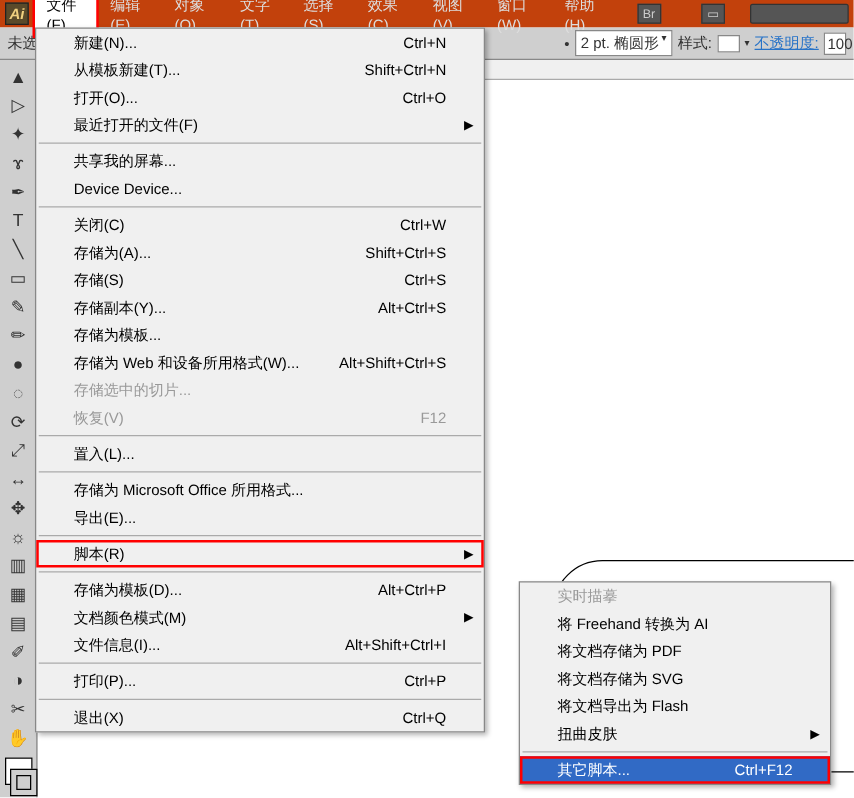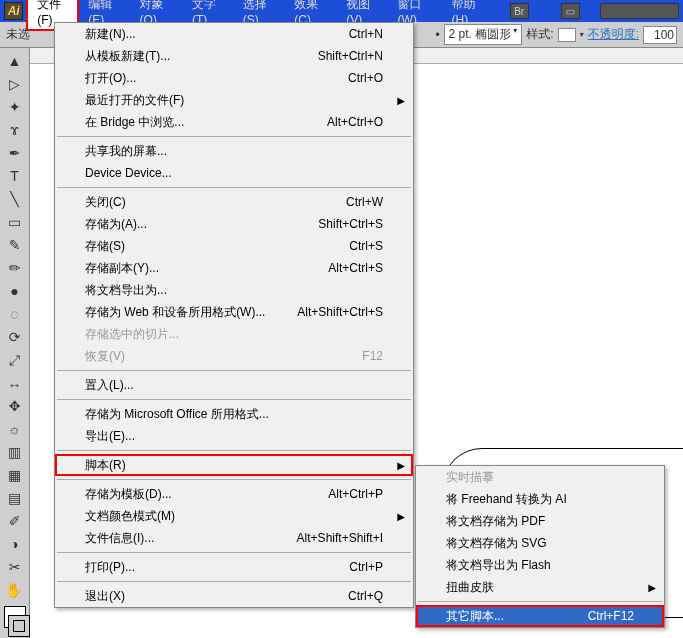--- a/index.html
+++ b/index.html
@@ -1,46 +1,46 @@
 <!DOCTYPE html>
 <html><head>
 <meta charset="utf-8">
 <style>
   * { box-sizing: border-box; margin: 0; padding: 0; }
   body { font-family: "Microsoft YaHei", "SimSun", Tahoma, sans-serif; font-size: 12px; background: #fff; width: 683px; height: 638px; overflow: hidden; position: relative; }
   
-  .menubar { display: flex; align-items: center; background: #1d4ed8; height: 22px; padding-left: 4px; }
+  .menubar { display: flex; align-items: center; background: #c2410c; height: 22px; padding-left: 4px; }
   .menubar .logo { width: 24px; height: 18px; background: #5a4a2a; color: #f0d080; display: flex; align-items: center; justify-content: center; font-weight: bold; font-style: italic; font-size: 12px; margin-right: 4px; border: 1px solid #222;}
   .menubar .mitem { color: #ddd; padding: 3px 10px; cursor: default; }
   .menubar .mitem.hl { background: #fff; color: #000; outline: 2px solid red; outline-offset: -1px;}
   .menubar .spacer { flex: 1; }
   .menubar .icon-btn { width: 24px; height: 16px; background: #555; border: 1px solid #333; margin: 0 16px; display:flex; align-items:center; justify-content:center; color:#ccc; font-size:10px; }
   .menubar .search-box { width: 100px; height: 16px; background: #555; border: 1px solid #333; margin: 0 4px; border-radius:2px;}
   
   .optbar { display: flex; align-items: center; background: #cfcfcf; height: 26px; border-bottom: 1px solid #888; font-size: 12px; padding: 0 6px; color: #333; gap:4px;}
   .optbar .lbl { color: #333; }
   .optbar .dropdown { background:#fff; border:1px solid #888; padding: 1px 4px; display:flex; align-items:flex-start; gap:2px; }
-  .optbar .numbox { width: 34px; background:#fff; border:1px solid #888; padding:1px 2px; text-align:right; }
+  .optbar .numbox { width: 18px; background:#fff; border:1px solid #888; padding:1px 2px; text-align:right; }
   .optbar .swatch { width:18px; height:14px; background:#fff; border:1px solid #888;}
   .optbar .opacity-lbl { color: #2873c7; text-decoration: underline; }
   .arrow-down { font-size:8px; color:#333; }
   
   .canvas-area { position: absolute; left: 30px; top: 48px; right:0; bottom:0; background: #fff; }
   .ruler-h { position:absolute; top:0; left:0; right:0; height:16px; background:#f0f0f0; border-bottom:1px solid #aaa;}
   
   .shape { position:absolute; left:412px; top:400px; width:250px; height:170px; border:1px solid #000; border-top-left-radius: 40px; border-right:none; border-bottom:none;}
   
   .toolbox { position:absolute; left:0; top:48px; width:30px; background:#cfcfcf; border-right:1px solid #888; height: 590px; display:flex; flex-direction:column; align-items:center; padding-top:2px; gap:1px;}
   .tool { width:24px; height:22px; display:flex; align-items:center; justify-content:center; background:#cfcfcf; border:1px solid transparent; font-size:14px; color:#333; position:relative;}
   .swatch-fill { width:22px; height:22px; background:#fff; border:1px solid #000; margin-top:4px; position:relative;}
   .swatch-stroke { width:22px; height:22px; background:#cfcfcf; border:1px solid #000; position:relative; margin-top:-14px; margin-left:8px;}
   .swatch-stroke::after { content:''; position:absolute; inset:4px; background:#cfcfcf; border:1px solid #000;}
   
   .menu-dropdown { position:absolute; background:#f0f0f0; border:1px solid #888; box-shadow: 2px 2px 4px rgba(0,0,0,0.3); min-width: 360px; }
-  .menu-dropdown.main { left:54px; top:22px; }
+  .menu-dropdown.main { left:28px; top:22px; }
   .menu-dropdown.sub { left:415px; top:465px; min-width: 250px; border:1px solid #888;}
   .menu-row { display:flex; align-items:center; height:22px; padding: 0 30px 0 30px; cursor:default; position:relative;}
   .menu-row .label { flex:1; color:#000; }
   .menu-row .shortcut { color:#000; }
   .menu-row .sub-arrow { position:absolute; right:8px; font-size:10px; color:#000;}
   .menu-row.disabled .label, .menu-row.disabled .shortcut, .menu-row.disabled .sub-arrow { color: #999; }
   .menu-sep { height:1px; background:#aaa; margin: 3px 2px; }
   .menu-row.hl { outline:2px solid red; outline-offset:-2px; }
   .menu-row.hl2 { background:#316ac5; color:#fff; outline:2px solid red; outline-offset:-2px;gap:47px;}
   .menu-row.hl2 .label, .menu-row.hl2 .shortcut { color:#fff; }
@@ -125,24 +125,20 @@
       <span class="shortcut">Shift+Ctrl+N</span>
     </div>
     <div class="menu-row">
       <span class="label">打开(O)...</span>
       <span class="shortcut">Ctrl+O</span>
     </div>
     <div class="menu-row">
       <span class="label">最近打开的文件(F)</span>
       <span class="sub-arrow">▶</span>
     </div>
-    <div class="menu-row">
-      <span class="label">在 Bridge 中浏览...</span>
-      <span class="shortcut">Alt+Ctrl+O</span>
-    </div>
     <div class="menu-sep"></div>
     <div class="menu-row">
       <span class="label">共享我的屏幕...</span>
     </div>
     <div class="menu-row">
       <span class="label">Device Device...</span>
     </div>
     <div class="menu-sep"></div>
     <div class="menu-row">
       <span class="label">关闭(C)</span>
@@ -154,21 +150,21 @@
     </div>
     <div class="menu-row">
       <span class="label">存储(S)</span>
       <span class="shortcut">Ctrl+S</span>
     </div>
     <div class="menu-row">
       <span class="label">存储副本(Y)...</span>
       <span class="shortcut">Alt+Ctrl+S</span>
     </div>
     <div class="menu-row">
-      <span class="label">将文档导出为...</span>
+      <span class="label">存储为模板...</span>
     </div>
     <div class="menu-row">
       <span class="label">存储为 Web 和设备所用格式(W)...</span>
       <span class="shortcut">Alt+Shift+Ctrl+S</span>
     </div>
     <div class="menu-row disabled">
       <span class="label">存储选中的切片...</span>
     </div>
     <div class="menu-row disabled">
       <span class="label">恢复(V)</span>
@@ -194,21 +190,21 @@
     <div class="menu-row">
       <span class="label">存储为模板(D)...</span>
       <span class="shortcut">Alt+Ctrl+P</span>
     </div>
     <div class="menu-row">
       <span class="label">文档颜色模式(M)</span>
       <span class="sub-arrow">▶</span>
     </div>
     <div class="menu-row">
       <span class="label">文件信息(I)...</span>
-      <span class="shortcut">Alt+Shift+Shift+I</span>
+      <span class="shortcut">Alt+Shift+Ctrl+I</span>
     </div>
     <div class="menu-sep"></div>
     <div class="menu-row">
       <span class="label">打印(P)...</span>
       <span class="shortcut">Ctrl+P</span>
     </div>
     <div class="menu-sep"></div>
     <div class="menu-row">
       <span class="label">退出(X)</span>
       <span class="shortcut">Ctrl+Q</span>

